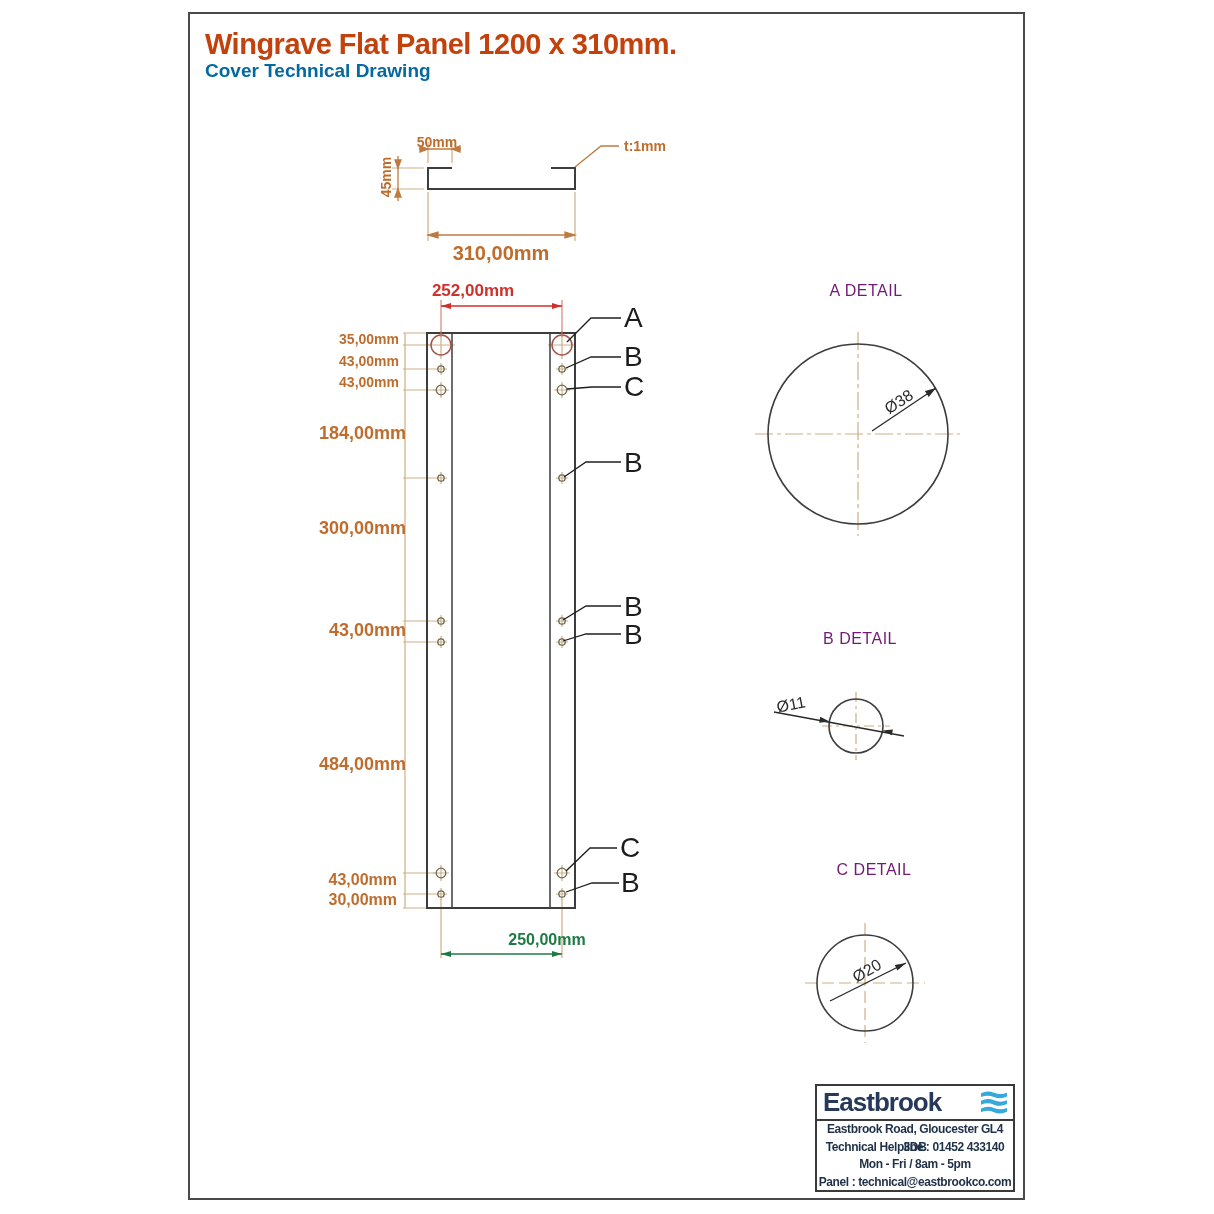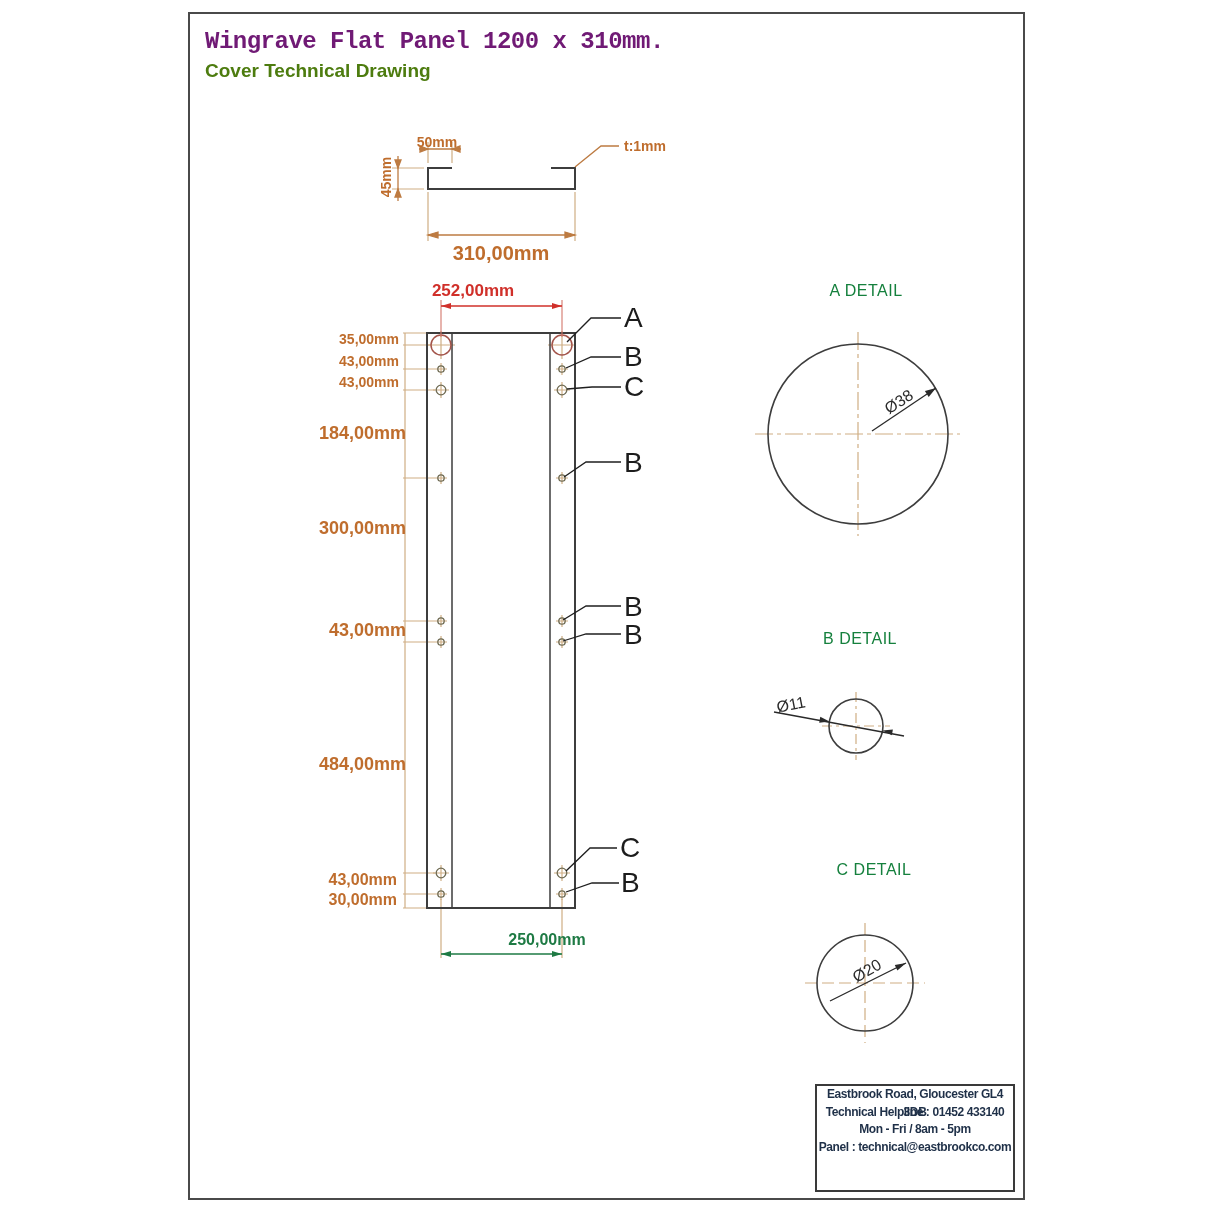--- a/index.html
+++ b/index.html
@@ -10,30 +10,30 @@
   *{margin:0;padding:0;box-sizing:border-box;}
   body{width:1214px;height:1214px;position:relative;background:#ffffff;
        font-family:"Liberation Sans", sans-serif;overflow:hidden;}
   .sheet{position:absolute;left:188px;top:12px;width:837px;height:1188px;
          border:2px solid #4a4a4a;background:#fff;}
   svg.linework{position:absolute;left:0;top:0;width:1214px;height:1214px;pointer-events:none;}
   .lbl{position:absolute;white-space:nowrap;}
   .c{transform:translate(-50%,-50%);}          
   .r{transform:translate(-100%,-50%);text-align:right;}         
   .l{transform:translate(0,-50%);}             
-  .title{position:absolute;left:205px;top:28px;font-size:24px;font-weight:bold;
-         color:#701a75;letter-spacing:-0.5px;font-family:Liberation Mono, monospace;}
-  .subtitle{position:absolute;left:205px;top:60px;font-size:19px;font-weight:bold;color:#4d7c0f;}
+  .title{position:absolute;left:205px;top:28px;font-size:29px;font-weight:bold;
+         color:#c2410c;letter-spacing:-0.5px;}
+  .subtitle{position:absolute;left:205px;top:60px;font-size:19px;font-weight:bold;color:#0369a1;}
   .odim{color:var(--orange);font-weight:bold;}
   .f14{font-size:14px;} .f16{font-size:16px;} .f17{font-size:17px;}
   .f18{font-size:18px;margin-left:7px;} .f20{font-size:20px;margin-top:34px;}
   .reddim{color:var(--red);font-weight:bold;font-size:17px;}
   .greendim{color:var(--green);font-weight:bold;font-size:16px;margin-left:47px;}
   .holeletter{font-size:28px;font-weight:400;color:#1c1c1c;}
-  .dtitle{font-size:16px;color:#15803d;letter-spacing:0.5px;}
+  .dtitle{font-size:16px;color:#701a75;letter-spacing:0.5px;}
   .dia{font-size:16px;color:#2a2a2a;}
   .rot90{transform:translate(-50%,-50%) rotate(-90deg);}
   .rot33{transform:translate(-50%,-50%) rotate(-33deg);}
   .rot11{transform:translate(-50%,-50%) rotate(-11deg);}
   .rot30{transform:translate(-50%,-50%) rotate(-30deg);}
   .footer-box{position:absolute;left:815px;top:1084px;width:200px;height:108px;
               border:2px solid #3a3a3a;background:#fff;}
   .logo-row{height:35px;border-bottom:2px solid #3a3a3a;display:flex;
             align-items:center;justify-content:space-between;padding:0 6px;}
   .logo-text{font-size:26px;font-weight:bold;color:var(--navy);letter-spacing:-1px;}
@@ -195,17 +195,25 @@
 <div class="lbl l holeletter" style="left:621px;top:883px">B</div>
 
 <div class="lbl c dtitle" style="left:866px;top:291px">A DETAIL</div>
 <div class="lbl c dtitle" style="left:860px;top:639px">B DETAIL</div>
 <div class="lbl c dtitle" style="left:874px;top:870px">C DETAIL</div>
 <div class="lbl rot33 dia f17" style="left:899px;top:402px">Ø38</div>
 <div class="lbl rot11 dia" style="left:791px;top:705px">Ø11</div>
 <div class="lbl rot30 dia" style="left:867px;top:971px">Ø20</div>
 
 <div class="footer-box">
+  <div class="logo-row">
+    <span class="logo-text">Eastbrook</span>
+    <svg class="waves" viewBox="0 0 24 22">
+      <path d="M0,2 Q6,-1 12,1.5 T24,1.5 L24,5 Q18,8 12,5.5 T0,5.5 Z" style="fill:var(--wave_blue)"></path>
+      <path d="M0,9 Q6,6 12,8.5 T24,8.5 L24,12 Q18,15 12,12.5 T0,12.5 Z" style="fill:var(--wave_blue)"></path>
+      <path d="M0,16 Q6,13 12,15.5 T24,15.5 L24,19 Q18,22 12,19.5 T0,19.5 Z" style="fill:var(--wave_blue)"></path>
+    </svg>
+  </div>
   <div class="footer-line">Eastbrook Road, Gloucester GL4 3DB</div>
   <div class="footer-line">Technical Helpline : 01452 433140</div>
   <div class="footer-line">Mon - Fri / 8am - 5pm</div>
   <div class="footer-line">Panel : technical@eastbrookco.com</div>
 </div>
 
 </body></html>

